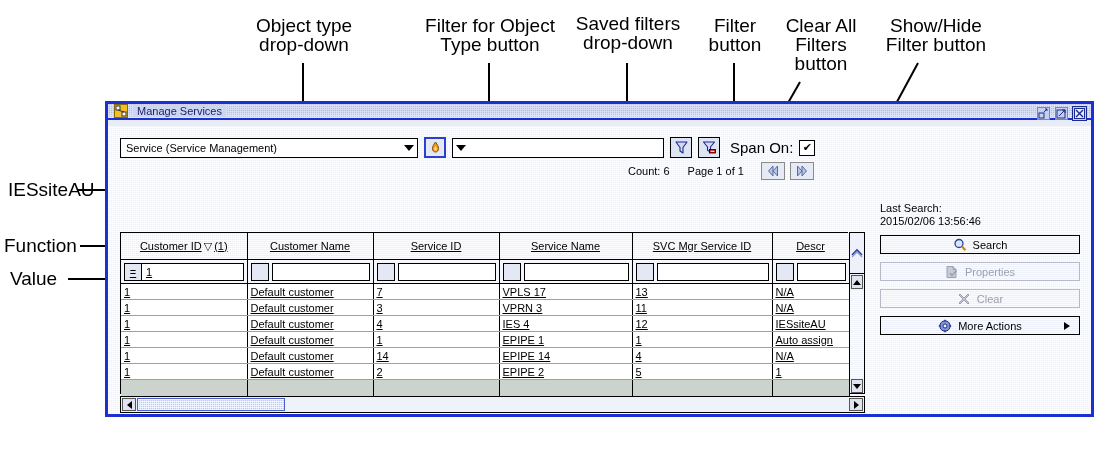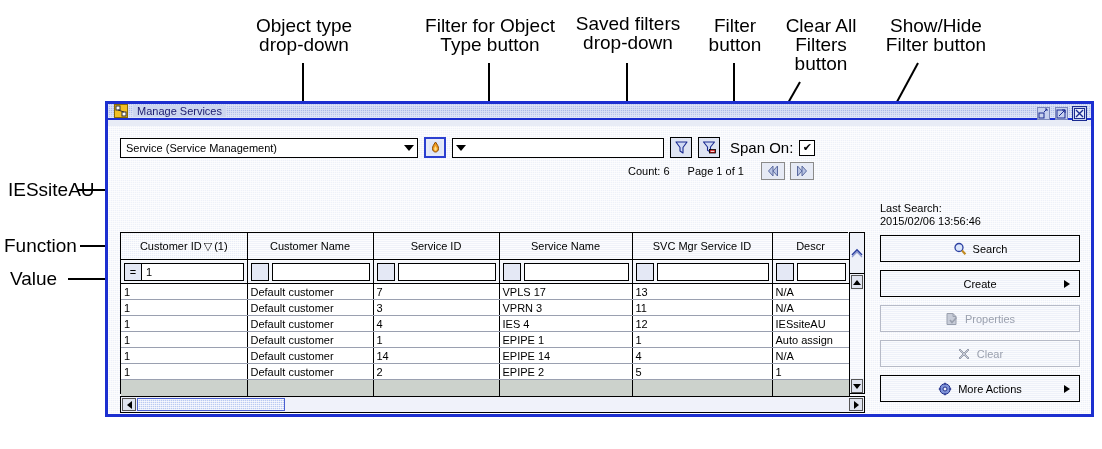--- a/index.html
+++ b/index.html
@@ -92,21 +92,21 @@
   #countrow .pg{margin-right:12px;}
   .navbtn{
     width:24px;height:18px;border:1px solid #8a8a8a;background:#e6eaf5;
     display:flex;align-items:center;justify-content:center;margin-left:5px;
     box-sizing:border-box;
   }
 
   
   #table-area{
     position:absolute;left:12px;top:106px;width:728px;height:162px;
-    border:1px solid #000;background:#fff;box-sizing:border-box;
+    border:1px solid #000;background:#fff;box-sizing:border-box;text-decoration:underline;
   }
   table.grid{border-collapse:collapse;table-layout:fixed;width:100%;}
   table.grid th{
     background:#e9edf7;
     background-image:
       repeating-linear-gradient(0deg,rgba(255,255,255,.8) 0 1px,transparent 1px 2px),
       repeating-linear-gradient(90deg,rgba(255,255,255,.6) 0 1px,transparent 1px 2px);
     border:1px solid #000;border-top:none;border-left:none;
     font-size:11px;font-weight:400;color:#000;height:26px;padding:0 4px;
     text-align:center;white-space:nowrap;overflow:hidden;
@@ -180,21 +180,21 @@
   }
   .htrack{flex:1;height:13px;}
   .tri-left-s{width:0;height:0;border-top:4px solid transparent;border-bottom:4px solid transparent;border-right:5px solid #000;}
   .tri-right-s{width:0;height:0;border-top:4px solid transparent;border-bottom:4px solid transparent;border-left:5px solid #000;}
 
   
   #rightpanel{position:absolute;left:772px;top:76px;width:200px;}
   .ls-title{font-size:11px;color:#000;}
   .ls-date{font-size:11px;color:#000;margin-top:1px;}
   .abtn{
-    height:27px;border:1px solid #000;background:#eef1f9;
+    height:19px;border:1px solid #000;background:#eef1f9;
     background-image:repeating-linear-gradient(0deg,rgba(255,255,255,.7) 0 1px,transparent 1px 2px);
     display:flex;align-items:center;justify-content:center;position:relative;
     font-size:11px;color:#000;margin-top:8px;box-sizing:border-box;
   }
   .abtn.disabled{border:1px solid #b6bac7;color:#9aa0ae;}
   .abtn .bico{margin-right:6px;display:flex;align-items:center;}
   .abtn .rarrow{
     position:absolute;right:9px;top:50%;transform:translateY(-50%);
     width:0;height:0;border-top:4px solid transparent;border-bottom:4px solid transparent;
     border-left:6px solid #000;
@@ -512,24 +512,20 @@
       <div class="abtn">
         <span class="bico">
           <svg width="14" height="14" viewBox="0 0 14 14">
             <circle cx="6" cy="5.5" r="4" fill="#dbe6fb" stroke="#2b3fa0" stroke-width="1.3"></circle>
             <line x1="9" y1="8.6" x2="12.4" y2="12.2" stroke="#c08a22" stroke-width="2.2"></line>
           </svg>
         </span>
         <span>Search</span>
       </div>
 
-      <div class="abtn">
-        <span>Create</span>
-        <span class="rarrow"></span>
-      </div>
 
       <div class="abtn disabled">
         <span class="bico">
           <svg width="14" height="14" viewBox="0 0 14 14">
             <path d="M2 1.5 H8 L11 4.5 V12.5 H2 Z" fill="#c7ccd8" stroke="#9aa0ae"></path>
             <path d="M8 1.5 V4.5 H11" fill="none" stroke="#9aa0ae"></path>
             <path d="M5 8 L7 10.5 L11.5 5.5" fill="none" stroke="#9aa0ae" stroke-width="1.6"></path>
           </svg>
         </span>
         <span>Properties</span>

